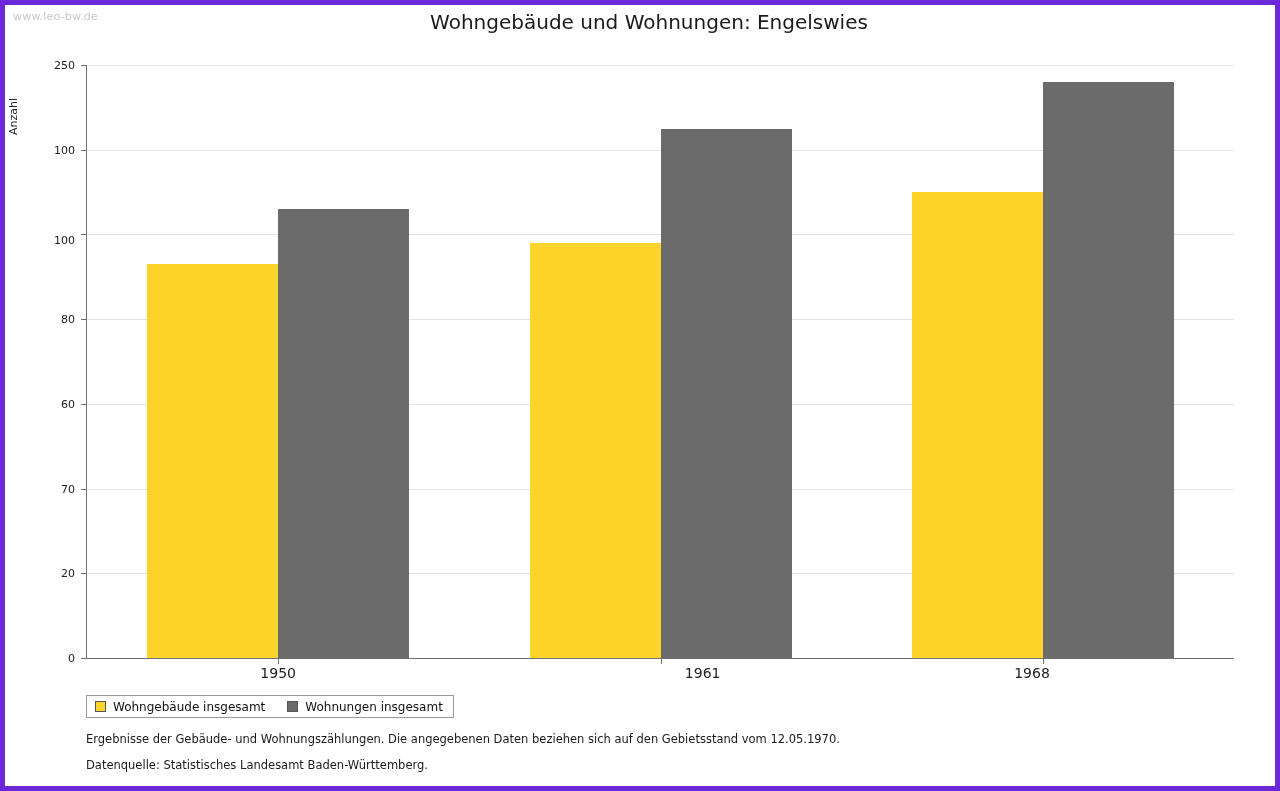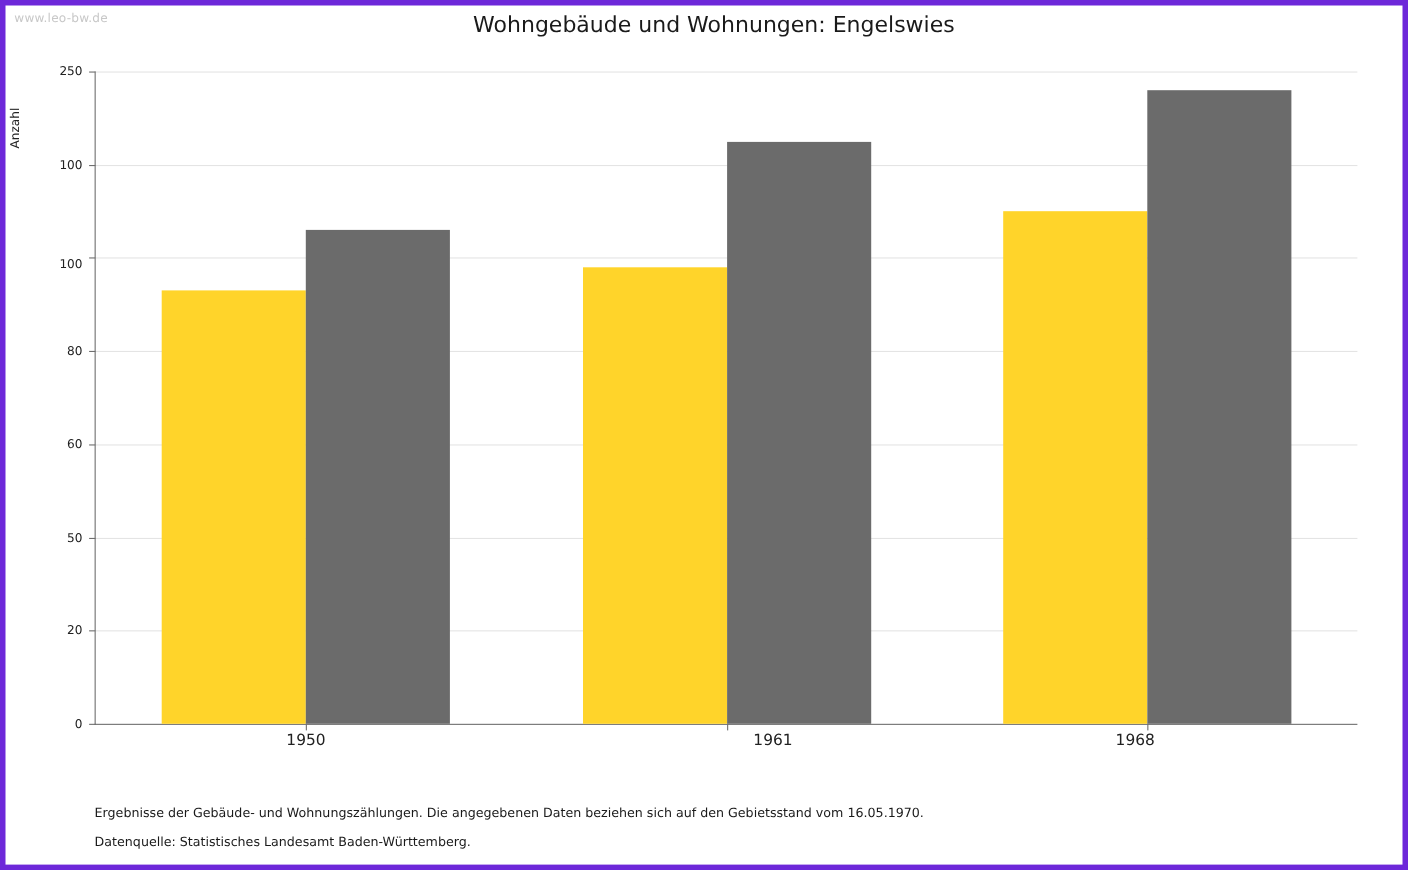--- a/index.html
+++ b/index.html
@@ -171,25 +171,35 @@
       <div class="bar series0" title="Wohngebäude insgesamt 1961: 98" style="left: 442.5px; width: 131px; height: 415.1px; background: rgb(255, 212, 42);"></div>
       <div class="bar series1" title="Wohnungen insgesamt 1961: 125" style="left: 573.5px; width: 131px; height: 529.464px; background: rgb(107, 107, 107);"></div>
       <div class="xtick-mark" style="left: 573.5px;"></div>
       <div class="xtick-label" style="left: 513.5px; text-align: right;">1961</div>
       <div class="bar series0" title="Wohngebäude insgesamt 1968: 110" style="left: 824.833px; width: 131px; height: 465.929px; background: rgb(255, 212, 42);"></div>
       <div class="bar series1" title="Wohnungen insgesamt 1968: 136" style="left: 955.833px; width: 131px; height: 576.057px; background: rgb(107, 107, 107);"></div>
       <div class="xtick-mark" style="left: 955.833px;"></div>
       <div class="xtick-label" style="left: 885px;">1968</div>
     </div>
 
-
-  <div class="footnote" id="foot1">Ergebnisse der Gebäude- und Wohnungszählungen. Die angegebenen Daten beziehen sich auf den Gebietsstand vom 16.05.1970.</div>
+  <div id="legend">
+    <div class="legend-entry">
+      <span class="legend-swatch" style="background:#ffd42a"></span>
+      <span>Wohngebäude insgesamt</span>
+    </div>
+    <div class="legend-entry">
+      <span class="legend-swatch" style="background:#6b6b6b"></span>
+      <span>Wohnungen insgesamt</span>
+    </div>
+  </div>
+
+  <div class="footnote" id="foot1">Ergebnisse der Gebäude- und Wohnungszählungen. Die angegebenen Daten beziehen sich auf den Gebietsstand vom 12.05.1970.</div>
   <div class="footnote" id="foot2">Datenquelle: Statistisches Landesamt Baden-Württemberg.</div>
 
 <div class="ytick-label" style="top: 653px; left: 10px;">0</div>
     <div class="ytick-label" style="top: 568.286px; left: 10px;">20</div>
-    <div class="ytick-label" style="top: 483.571px; left: 10px;">50</div>
+    <div class="ytick-label" style="top: 483.571px; left: 10px;">70</div>
     <div class="ytick-label" style="top: 398.857px; left: 10px;">60</div>
     <div class="ytick-label" style="top: 314.143px; left: 10px;">80</div>
     <div class="ytick-label" style="top: 235px; left: 10px;">100</div>
     <div class="ytick-label" style="top: 144.714px; left: 10px;">100</div>
     <div class="ytick-label" style="top: 60px; left: 10px;">250</div>
   </div>
 
 </body></html>

